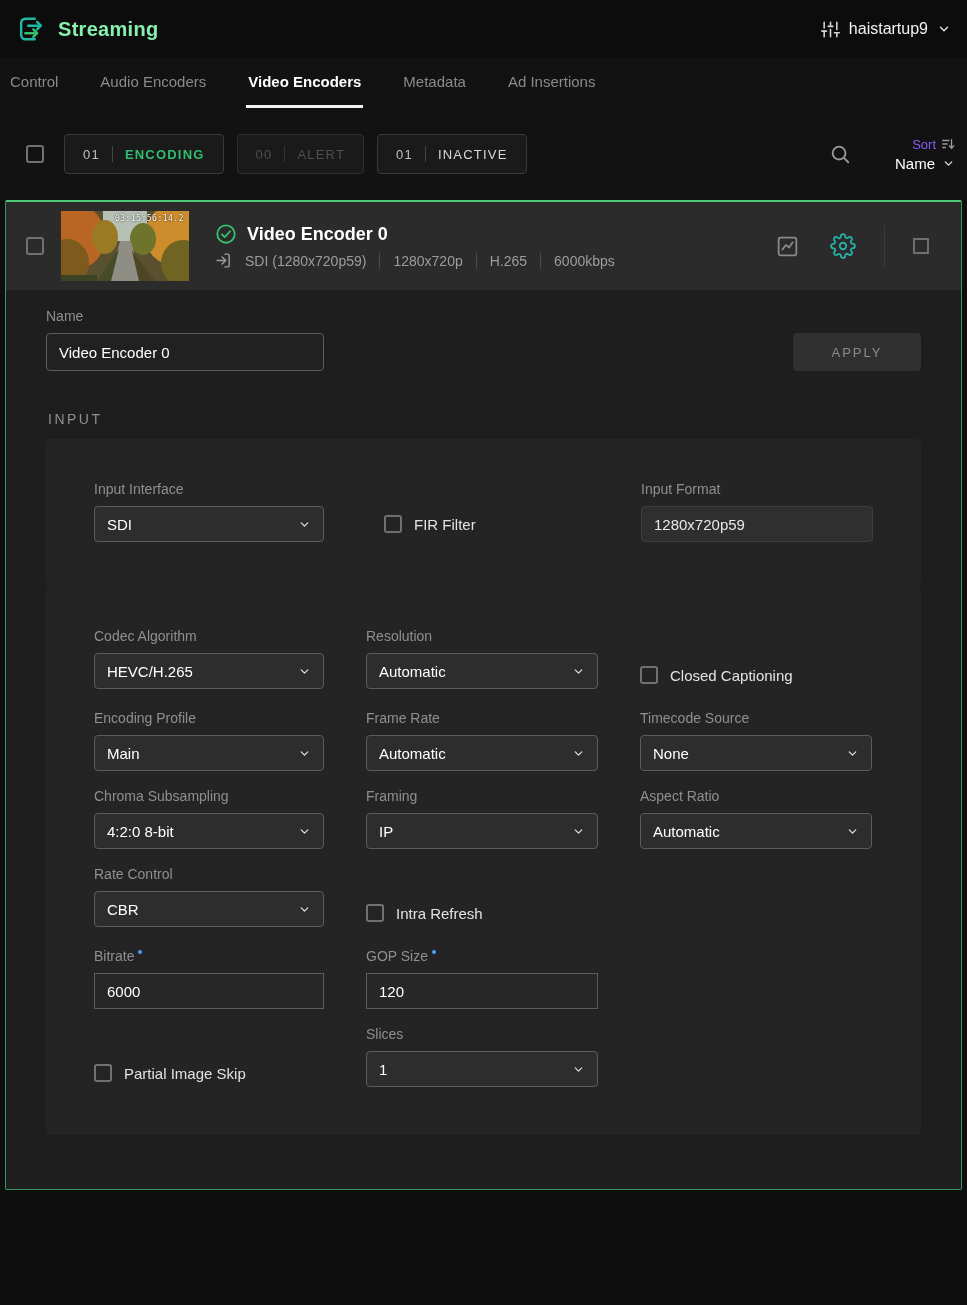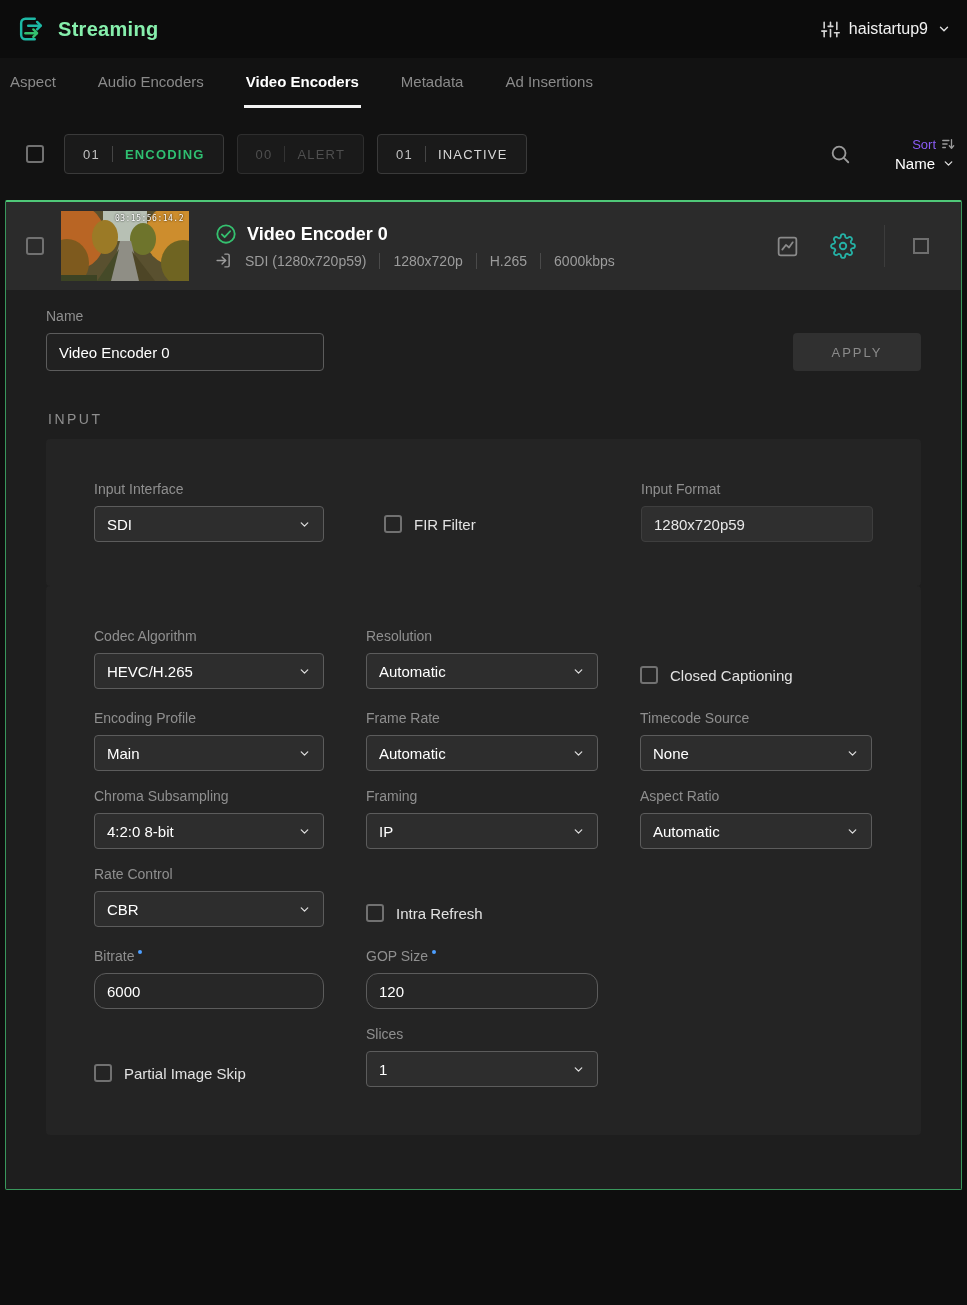--- a/index.html
+++ b/index.html
@@ -131,21 +131,21 @@
   }
   .readonly-field {
     height:36px; width:100%;
     background:#2f2f2f; border:1px solid #3e3e3e; border-radius:4px;
     display:flex; align-items:center; padding:0 12px;
     font-size:15px; color:#e8e8e8;
   }
   .num-input {
     height:36px; width:100%;
     background:rgba(255,255,255,0.015);
-    border:1px solid #5c5c5c; border-radius:12px;
+    border:1px solid #5c5c5c; border-radius:0;
     color:#fff; font-size:15px; padding:0 12px;
     font-family:"Liberation Sans", sans-serif; outline:none;
   }
   .input-row { display:flex; }
   .inline-cbx {
     display:flex; align-items:center; gap:12px;
     font-size:15px; color:#e2e2e2;
   }
   .input-row .inline-cbx { align-self:flex-end; height:36px; margin-left:60px; }
   .input-row .push-right { margin-left:auto; }
@@ -192,21 +192,21 @@
     <span class="username">haistartup9</span>
     <span style="display:flex;">
       <svg width="14" height="14" viewBox="0 0 24 24" fill="none" stroke="#e0e0e0" stroke-width="2.4" stroke-linecap="round" stroke-linejoin="round">
         <polyline points="6 9 12 15 18 9"></polyline>
       </svg>
     </span>
   </div>
 </div>
 
 <div class="tabbar">
-  <div class="tab">Aspect</div>
+  <div class="tab">Control</div>
   <div class="tab">Audio Encoders</div>
   <div class="tab active">Video Encoders</div>
   <div class="tab">Metadata</div>
   <div class="tab">Ad Insertions</div>
 </div>
 
 <div class="filterbar">
   <span class="cbx"></span>
 
   <div class="filter-btn encoding">

